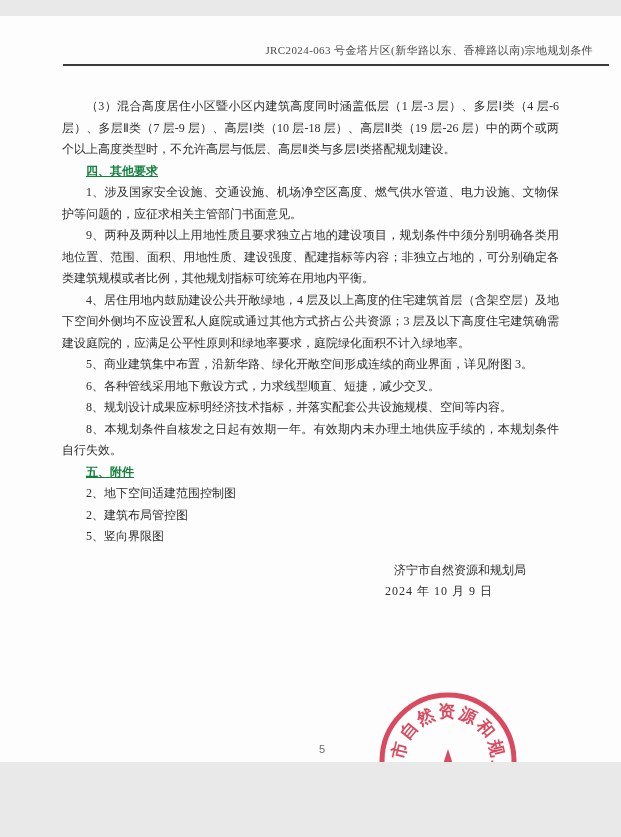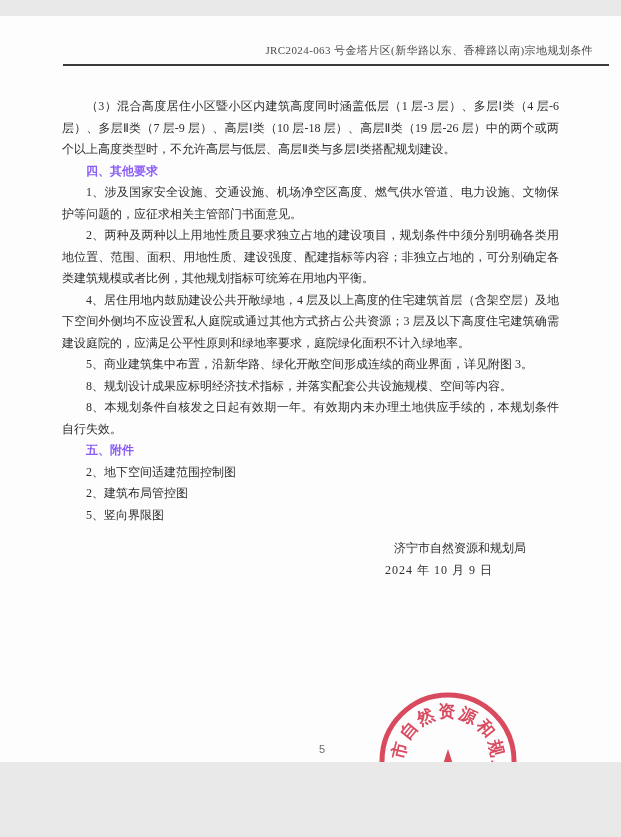--- a/index.html
+++ b/index.html
@@ -17,21 +17,21 @@
     position:absolute; top:48px; left:63px; right:60px;
     height:2px; background:#3b3b3b;
   }
   .content {
     position:absolute; top:80px; left:62px; width:497px;
     font-size:12px; line-height:21.5px; text-align:justify;
     text-justify:inter-ideograph;
   }
   .content p { margin:0; text-indent:2em; }
   .content p.heading {
-    font-family:"Liberation Sans", sans-serif; font-weight:bold; color:#8b5cf6;
+    font-family:"Liberation Sans", sans-serif; font-weight:bold; color:#15803d;text-decoration:underline;
   }
   .signature { margin-top:12px; }
   .sig-agency { text-align:right; padding-right:33px; text-indent:0 !important; }
   .sig-date   { text-align:right; padding-right:66px; text-indent:0 !important; letter-spacing:1px; }
   .seal {
     position:absolute; left:374px; top:671px; width:148px; height:148px;
     mix-blend-mode:multiply; opacity:0.92; pointer-events:none;
   }
   .edge-marks { position:absolute; right:0; top:303px; width:40px; height:140px; }
   .watermark {
@@ -52,23 +52,24 @@
 
 <div class="page">
 
   <div class="header-title">JRC2024-063 号金塔片区(新华路以东、香樟路以南)宗地规划条件</div>
   <div class="header-rule"></div>
 
   <div class="content">
     <p>（3）混合高度居住小区暨小区内建筑高度同时涵盖低层（1 层-3 层）、多层Ⅰ类（4 层-6 层）、多层Ⅱ类（7 层-9 层）、高层Ⅰ类（10 层-18 层）、高层Ⅱ类（19 层-26 层）中的两个或两个以上高度类型时，不允许高层与低层、高层Ⅱ类与多层Ⅰ类搭配规划建设。</p>
     <p class="heading">四、其他要求</p>
     <p>1、涉及国家安全设施、交通设施、机场净空区高度、燃气供水管道、电力设施、文物保护等问题的，应征求相关主管部门书面意见。</p>
-    <p>2、两种及两种以上用地性质且要求独立占地的建设项目，规划条件中须分别明确各类用地位置、范围、面积、用地性质、建设强度、配建指标等内容；非独立占地的，可分别确定各类建筑规模或者比例，其他规划指标可统筹在用地内平衡。</p>
+    <p>9、两种及两种以上用地性质且要求独立占地的建设项目，规划条件中须分别明确各类用地位置、范围、面积、用地性质、建设强度、配建指标等内容；非独立占地的，可分别确定各类建筑规模或者比例，其他规划指标可统筹在用地内平衡。</p>
     <p>4、居住用地内鼓励建设公共开敞绿地，4 层及以上高度的住宅建筑首层（含架空层）及地下空间外侧均不应设置私人庭院或通过其他方式挤占公共资源；3 层及以下高度住宅建筑确需建设庭院的，应满足公平性原则和绿地率要求，庭院绿化面积不计入绿地率。</p>
     <p>5、商业建筑集中布置，沿新华路、绿化开敞空间形成连续的商业界面，详见附图 3。</p>
+    <p>6、各种管线采用地下敷设方式，力求线型顺直、短捷，减少交叉。</p>
     <p>8、规划设计成果应标明经济技术指标，并落实配套公共设施规模、空间等内容。</p>
     <p>8、本规划条件自核发之日起有效期一年。有效期内未办理土地供应手续的，本规划条件自行失效。</p>
     <p class="heading">五、附件</p>
     <p>2、地下空间适建范围控制图</p>
     <p>2、建筑布局管控图</p>
     <p>5、竖向界限图</p>
 
     <div class="signature">
       <p class="sig-agency">济宁市自然资源和规划局</p>
       <p class="sig-date">2024 年 10 月 9 日</p>

